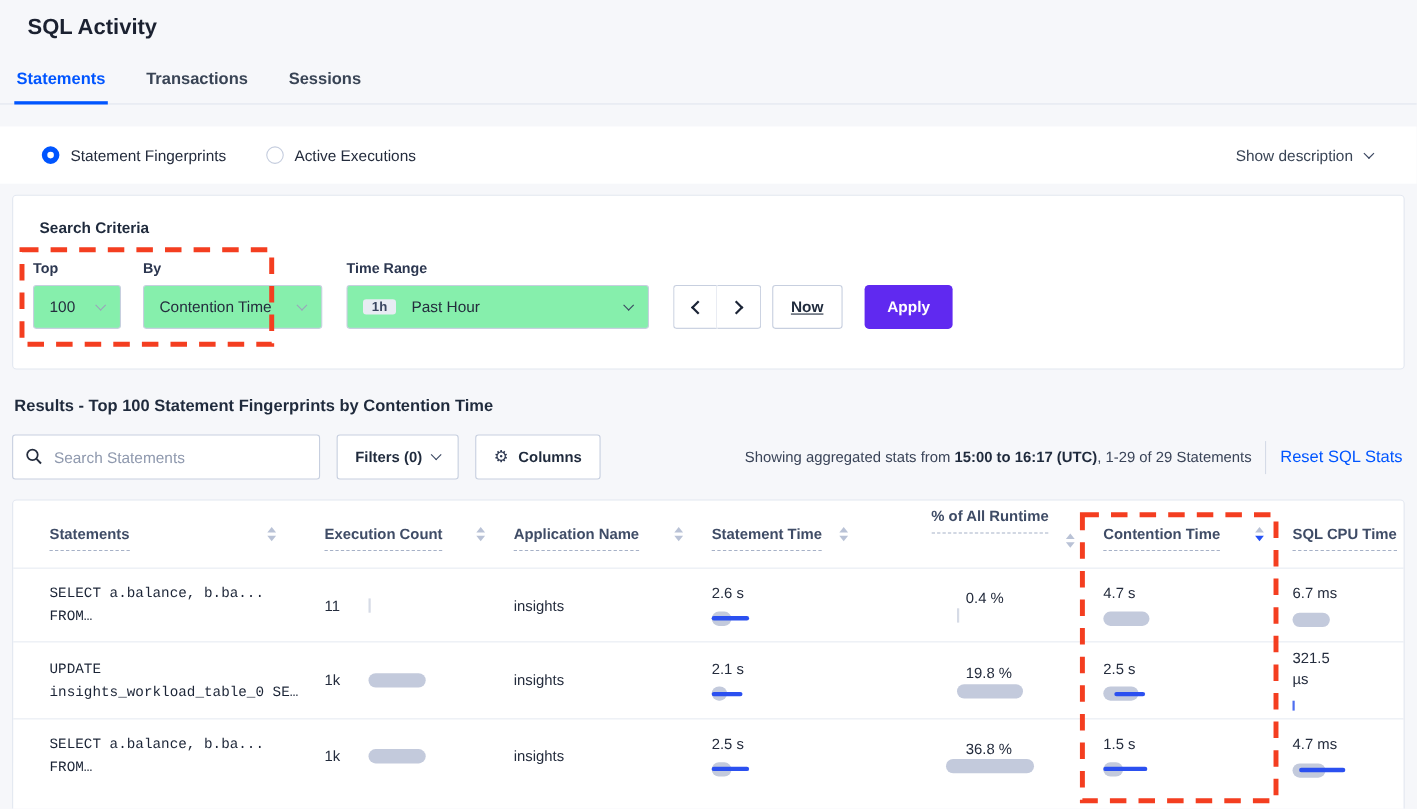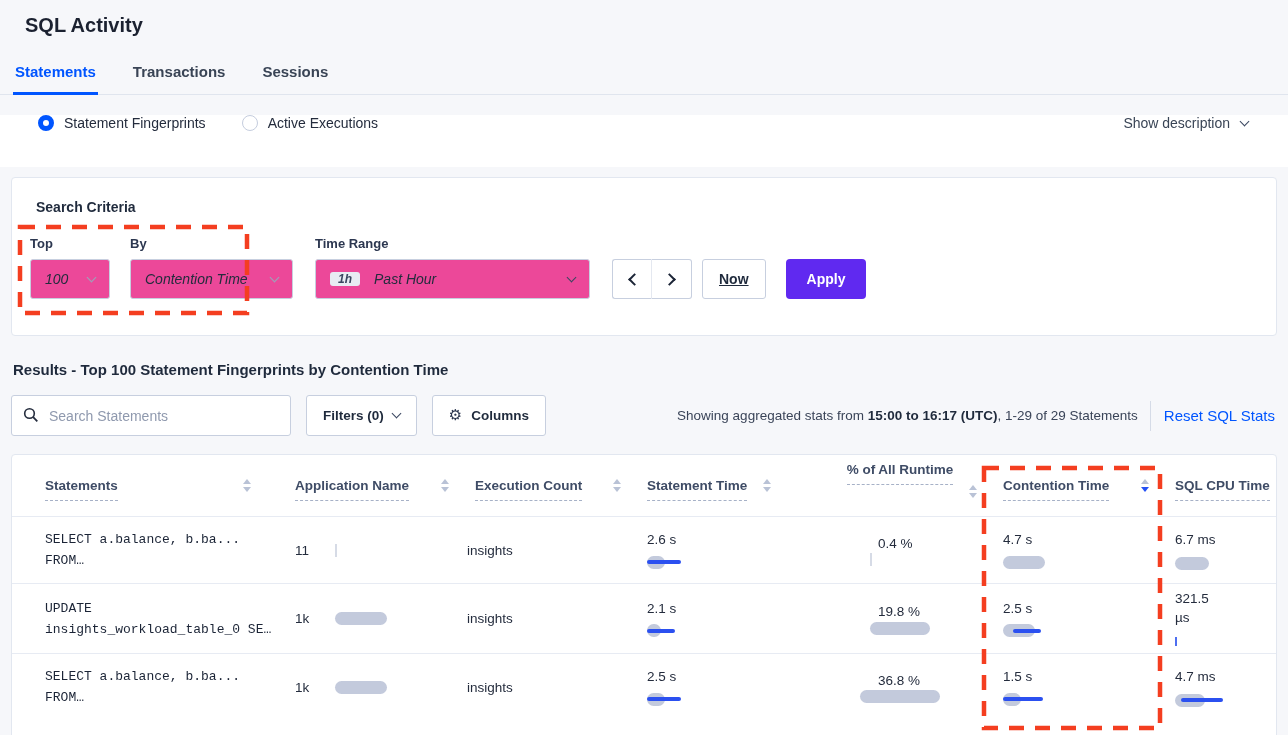--- a/index.html
+++ b/index.html
@@ -9,40 +9,40 @@
     font-family:"Liberation Sans", sans-serif;
     color:#242c3d;
     position:relative;
   }
   
   .page-title { font-size:20px; font-weight:700; color:#1b2130; padding:14px 0 0 25px; }
   .tabs { display:flex; gap:33px; padding-left:13px; margin-top:26px; border-bottom:1px solid #e0e5ee; }
   .tab { font-size:15px; font-weight:700; color:#394455; padding:0 2px 12px; cursor:pointer; }
   .tab.active { color:#0055ff; border-bottom:3px solid #0055ff; margin-bottom:-1px; }
 
-  .radio-strip { margin-top:20px; height:52px; background:#fff; display:flex; align-items:flex-start; padding:0 40px 0 38px; }
+  .radio-strip { margin-top:20px; height:52px; background:#fff; display:flex; align-items:center; padding:0 40px 0 38px; }
   .radio-opt { display:flex; align-items:center; margin-right:36px; cursor:pointer; }
   .radio { width:16px; height:16px; border-radius:50%; background:#fff; border:1px solid #c5cdde; margin-right:10px; flex:none; }
   .radio.sel { border:5px solid #0055ff; }
   .radio-label { font-size:14px; color:#242c3d; }
   .show-desc { margin-left:auto; display:flex; align-items:center; gap:11px; font-size:14px; color:#394455; cursor:pointer; }
 
   .chev { display:inline-block; width:7px; height:7px; border-right:1.6px solid currentColor; border-bottom:1.6px solid currentColor; transform:rotate(45deg); margin-top:-4px; color:#3a4660; }
   .chev.lt { color:#9aa5bb; }
 
   .content { padding:10px 11px 0; }
   .card { background:#fff; border:1px solid #e2e7f0; border-radius:4px; }
 
   
   .sc-card { padding:21px 24px 36px 18px; }
   .sc-title { font-size:14px; font-weight:700; color:#1f2a3c; margin-left:6px; }
   .sc-row { display:flex; align-items:flex-end; margin-top:21px; }
   .fgroup { display:flex; flex-direction:column; }
   .flabel { font-size:13px; font-weight:700; color:#2c3750; margin-bottom:8px; }
-  .select { height:40px; border:1px solid #c7cfdf; border-radius:3px; background:#ec4899; display:flex; align-items:center; padding:0 14px; font-size:14px; color:#242c3d; cursor:pointer;font-style:italic; }
+  .select { height:40px; border:1px solid #c7cfdf; border-radius:3px; background:#86efac; display:flex; align-items:center; padding:0 14px; font-size:14px; color:#242c3d; cursor:pointer; }
   .select .chev { margin-left:auto; }
   .w-top { width:80px; }
   .g-by { margin-left:20px; }
   .w-by { width:163px; }
   .g-time { margin-left:22px; }
   .w-time { width:275px; }
   .badge-1h { background:#e8ecf3; border-radius:3px; font-size:12px; font-weight:700; color:#3a4660; padding:0 8px; margin-right:14px; }
   .arrows { display:flex; margin-left:22px; }
   .arrow-btn { width:40px; height:40px; background:#fff; border:1px solid #c7cfdf; display:flex; align-items:center; justify-content:center; cursor:pointer; }
   .arrow-btn.prev { border-radius:3px 0 0 3px; border-right:1px solid #e4e8f0; }
@@ -197,29 +197,29 @@
 
   <div class="card table-card">
     <div class="thr">
         <div class="th c1">
           <span class="th-label">Statements</span>
           <span class="sort">
             <i class="up"></i>
             <i class="down"></i>
           </span>
         </div>
+        <div class="th c2">
+          <span class="th-label">Execution Count</span>
+          <span class="sort">
+            <i class="up"></i>
+            <i class="down"></i>
+          </span>
+        </div>
         <div class="th c3">
           <span class="th-label">Application Name</span>
-          <span class="sort">
-            <i class="up"></i>
-            <i class="down"></i>
-          </span>
-        </div>
-        <div class="th c2">
-          <span class="th-label">Execution Count</span>
           <span class="sort">
             <i class="up"></i>
             <i class="down"></i>
           </span>
         </div>
         <div class="th c4">
           <span class="th-label">Statement Time</span>
           <span class="sort">
             <i class="up"></i>
             <i class="down"></i>

